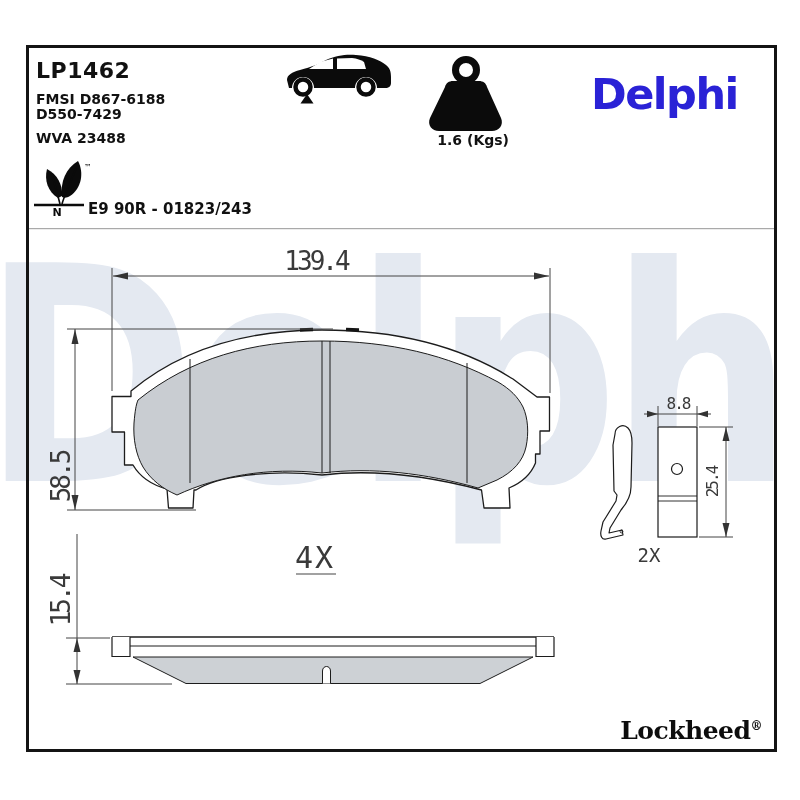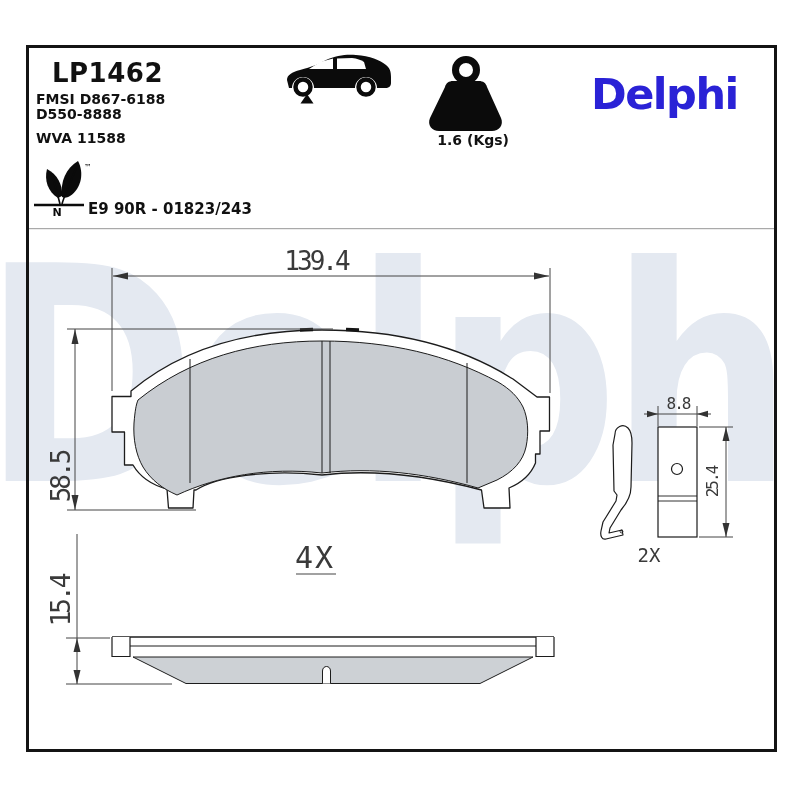--- a/index.html
+++ b/index.html
@@ -5,21 +5,21 @@
   html,body{margin:0;padding:0;background:#ffffff;}
   .page{position:relative;width:800px;height:800px;background:#fff;overflow:hidden;
         font-family:"DejaVu Sans",sans-serif;color:#111;}
   .frame{position:absolute;left:26px;top:45px;width:745px;height:701px;
          border:3px solid #141414;z-index:4;pointer-events:none;}
   .watermark{position:absolute;left:-18px;top:228px;z-index:1;
              font-family:"DejaVu Sans",sans-serif;font-weight:bold;font-size:300px;line-height:1;
              color:#e4e9f1;letter-spacing:-10px;white-space:nowrap;
              transform:scaleX(0.86);transform-origin:left top;}
   .hdr{position:absolute;z-index:3;font-weight:bold;}
-  .part-number{left:36px;top:58px;font-size:26px;letter-spacing:.5px;margin-left:16px;}
+  .part-number{left:36px;top:58px;font-size:22px;letter-spacing:.5px;}
   .fmsi{left:36px;top:92px;font-size:14px;line-height:15px;}
   .wva{left:36px;top:130px;font-size:14px;}
   .homologation{left:88px;top:200px;font-size:15px;}
   .weight-label{left:424px;top:132px;width:85px;text-align:right;font-size:14px;}
   .brand-logo{left:591px;top:73px;font-size:43px;letter-spacing:-1.5px;line-height:1;
               color:#2a22d6;font-weight:bold;z-index:3;position:absolute;}
   .separator{position:absolute;left:28px;top:228px;width:748px;height:1px;background:#a9a9a9;z-index:2;}
   .separator-lite{position:absolute;left:28px;top:229px;width:748px;height:1px;background:#ececec;z-index:2;}
   .icon-svg{position:absolute;z-index:3;}
   .drawing-svg{position:absolute;left:0;top:0;z-index:2;}
@@ -33,23 +33,23 @@
 
 <div class="page">
 
   <div class="watermark">Delphi</div>
 
   <div class="frame"></div>
 
   <div class="hdr part-number" style="position:absolute;">LP1462</div>
   <div class="hdr fmsi" style="position:absolute;">
     <div>FMSI D867-6188</div>
-    <div>D550-8888</div>
+    <div>D550-7429</div>
   </div>
-  <div class="hdr wva" style="position:absolute;">WVA 11588</div>
+  <div class="hdr wva" style="position:absolute;">WVA 23488</div>
   <div class="hdr homologation" style="position:absolute;">E9 90R - 01823/243</div>
 
   <svg class="icon-svg" style="left:28px;top:158px;" width="65" height="62" viewBox="0 0 65 62">
     <path d="M 30,40 C 20,34 16,22 19,11 C 29,16 35,27 34,38 Z" fill="#0b0b0b"></path>
     <path d="M 34,39 C 32,24 38,10 50,3 C 56,14 54,30 42,38 C 39,40 36,40 34,39 Z" fill="#0b0b0b"></path>
     <path d="M 24,16 C 27,28 30,38 32,46" stroke="#0b0b0b" stroke-width="1.6" fill="none"></path>
     <path d="M 48,10 C 42,26 36,38 34,46" stroke="#0b0b0b" stroke-width="1.6" fill="none"></path>
     <line x1="6" y1="47" x2="56" y2="47" stroke="#0b0b0b" stroke-width="2.6"></line>
     <text x="29" y="58" font-size="11" font-weight="bold" text-anchor="middle" fill="#0b0b0b">N</text>
     <text x="56" y="12" font-size="8" fill="#0b0b0b">™</text>
@@ -185,14 +185,15 @@
       <line x1="699" y1="537" x2="733" y2="537"></line>
       <line x1="726" y1="427" x2="726" y2="537"></line>
       <polygon points="726,427 722.5,441 729.5,441" fill="#333" stroke="none"></polygon>
       <polygon points="726,537 722.5,523 729.5,523" fill="#333" stroke="none"></polygon>
       <text class="dim" x="718" y="482" font-size="16" letter-spacing="-2" text-anchor="middle" stroke="none" transform="rotate(-90 718 482)">25.4</text>
     </g>
 
     <text class="dim" x="649" y="562" font-size="19" text-anchor="middle">2X</text>
   </svg>
 
+  <div class="footer"><span>Lockheed</span><sup>®</sup></div>
 
 </div>
 
 </body></html>

